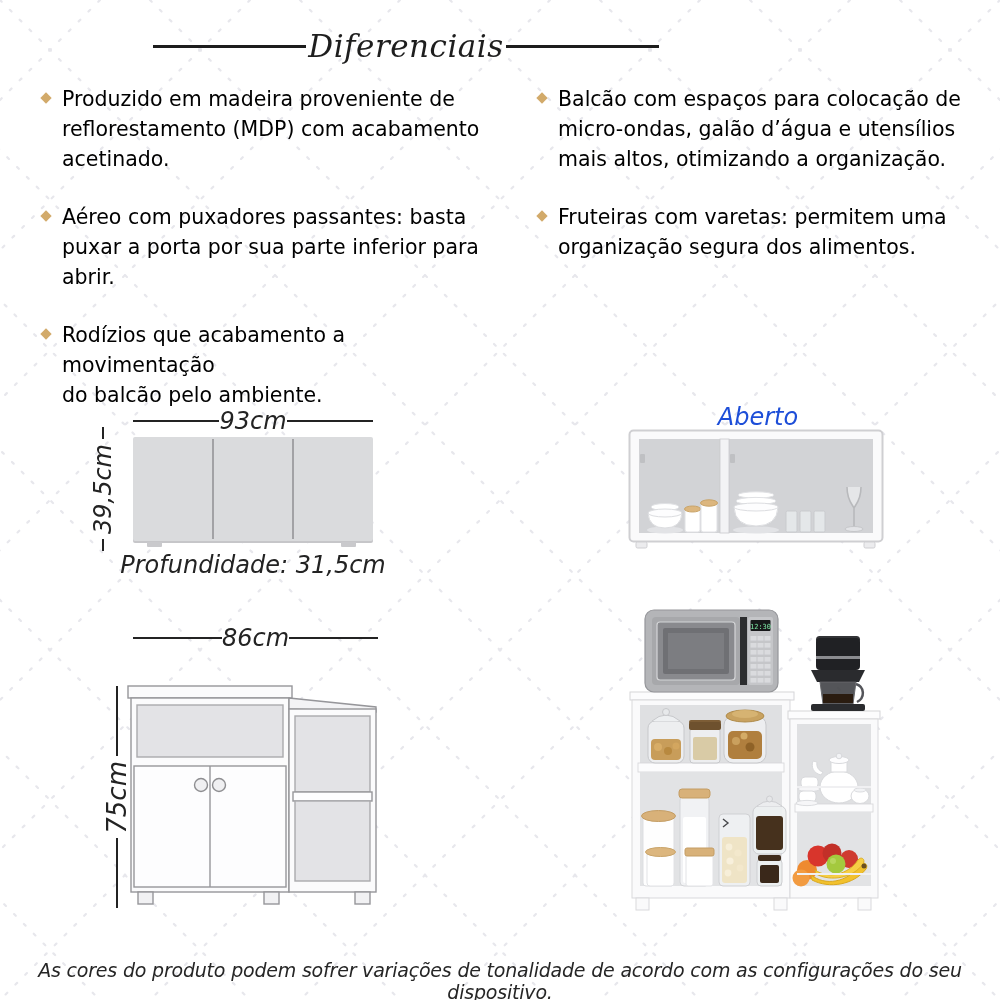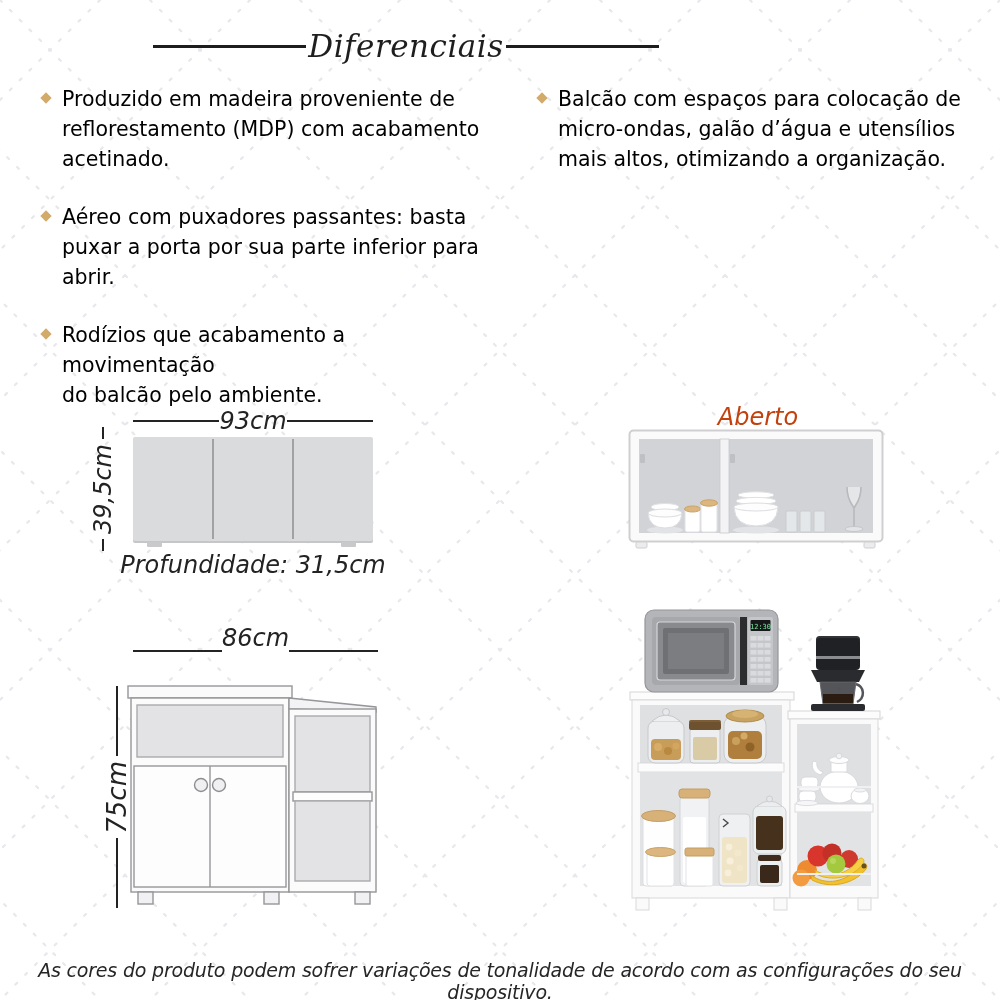--- a/index.html
+++ b/index.html
@@ -35,21 +35,21 @@
   .vtick{width:2.2px;height:12px;background:#232323;flex:0 0 auto;}
   .vline{width:2px;background:#232323;flex:1 1 auto;}
   .vlabel{writing-mode:vertical-rl;transform:rotate(180deg);font-style:italic;font-size:24px;color:#232323;white-space:nowrap;}
   .vlabel.big{font-size:26px;}
 
   
   .cab-front{background:#dadbdd;border-radius:2px;box-shadow:0 2px 0 #c6c6c9;}
   .cdiv{position:absolute;top:2px;bottom:2px;width:1.5px;background:#a2a2a5;}
   .cfoot{position:absolute;bottom:-6px;width:15px;height:5px;background:#c9c9cc;border-radius:1px;}
 
-  .aberto-label{font-style:italic;font-size:24px;color:#c2410c;text-align:center;}
+  .aberto-label{font-style:italic;font-size:24px;color:#1d4ed8;text-align:center;}
 
   
   .disclaimer{position:absolute;top:959px;left:0;width:1000px;text-align:center;
               font-style:italic;font-size:19px;letter-spacing:-0.2px;color:#262626;z-index:2;}
 </style>
 </head>
 <body>
 
 <div class="page">
 
@@ -110,20 +110,25 @@
 do balcão pelo ambiente.</p>
       </li>
     </ul>
     <ul>
       <li class="feature">
         <span class="diamond"></span>
         <p class="ftext">Balcão com espaços para colocação de
 micro-ondas, galão d’água e utensílios
 mais altos, otimizando a organização.</p>
       </li>
+      <li class="feature">
+        <span class="diamond"></span>
+        <p class="ftext">Fruteiras com varetas: permitem uma
+organização segura dos alimentos.</p>
+      </li>
     </ul>
   </section>
 
   <div class="layer">
     <div class="abs dim-row" style="left:133px;top:407px;width:240px;">
       <span class="dline"></span>
       <span class="dim-label">93cm</span>
       <span class="dline"></span>
     </div>
     <div class="abs cab-front" style="left:133px;top:437px;width:240px;height:104px;">
@@ -179,21 +184,21 @@
           <path d="M233,58 C233,72 227,76 226,79" fill="none" stroke="#b8b9bc" stroke-width="1.6"></path>
           <ellipse cx="226" cy="100" rx="9" ry="2.5" fill="#e3e4e7" stroke="#c5c6c9"></ellipse>
         </g>
         <rect x="8" y="113" width="11" height="6" rx="1.5" fill="#ececee" stroke="#cfcfd2"></rect>
         <rect x="236" y="113" width="11" height="6" rx="1.5" fill="#ececee" stroke="#cfcfd2"></rect>
       </g>
     </svg>
   </div>
 
   <div class="layer">
-    <div class="abs dim-row" style="left:133px;top:624px;width:245px;align-items:flex-end;">
+    <div class="abs dim-row" style="left:133px;top:624px;width:245px;">
       <span class="dline"></span>
       <span class="dim-label">86cm</span>
       <span class="dline"></span>
     </div>
     <svg class="abs" style="left:120px;top:678px;" width="264" height="236" viewBox="0 0 264 236">
       <g stroke="#96969a" fill="#fbfbfc" stroke-width="1.4">
         <rect x="8" y="8" width="164" height="12"></rect>
         <rect x="11" y="20" width="158" height="194"></rect>
         <rect x="17" y="27" width="146" height="52" fill="#e3e3e6" stroke="#aaaaad"></rect>
         <rect x="14" y="88" width="152" height="121" fill="#fdfdfe"></rect>

